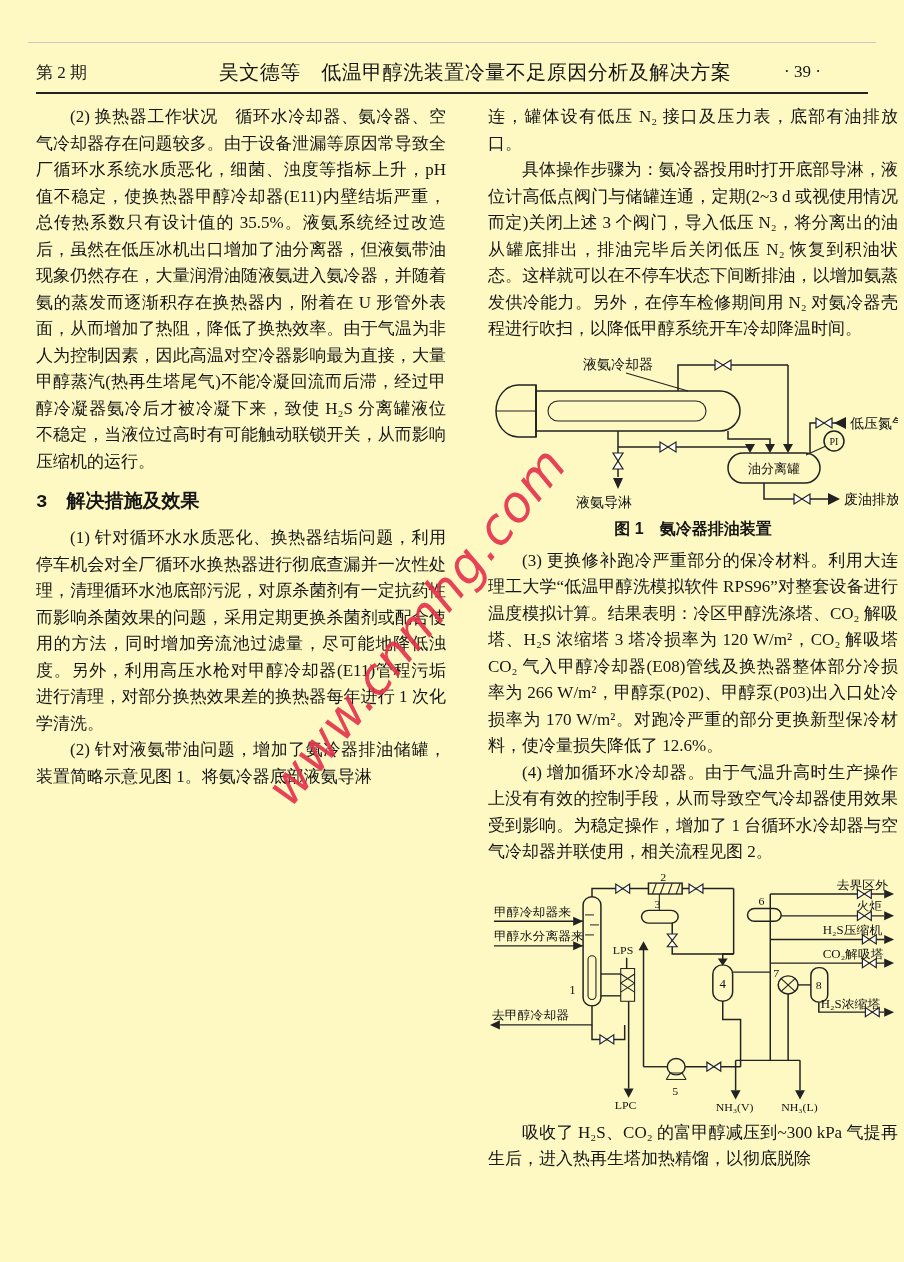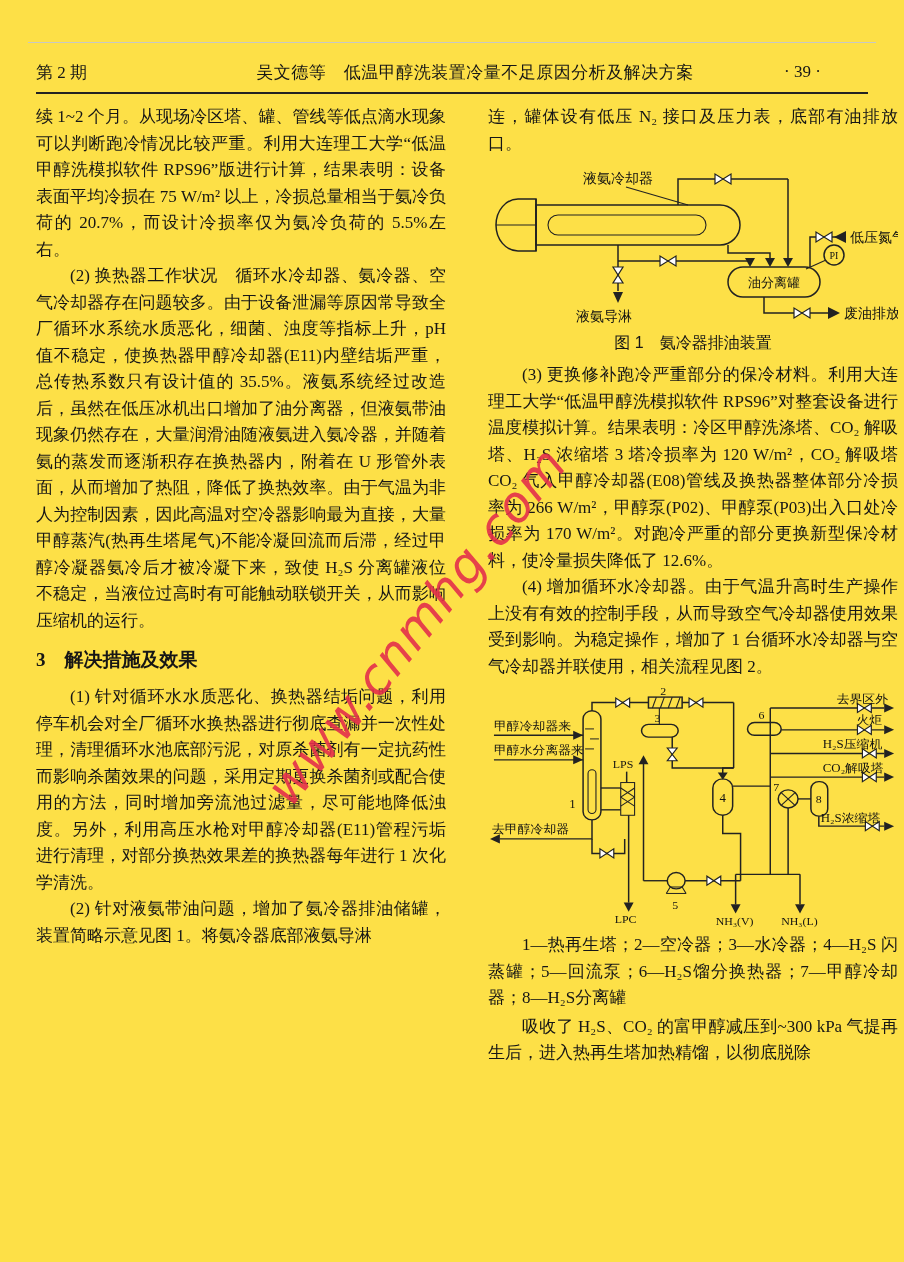--- a/index.html
+++ b/index.html
@@ -1,33 +1,33 @@
 <!DOCTYPE html>
 <html><head>
 <meta charset="utf-8">
 <style>
   html,body{margin:0;padding:0;background:#777;}
-  .page{position:relative;width:904px;height:1262px;margin:0 auto;background:#fde047;
+  .page{position:relative;width:904px;height:1262px;margin:0 auto;background:#fef9c3;
         overflow:hidden;color:#161616;
         font-family:"Liberation Serif","DejaVu Serif",serif;}
   .top-artifact{position:absolute;top:42px;left:28px;right:28px;border-top:1px solid #c8c8c4;}
   .header{position:absolute;top:52px;left:36px;right:36px;height:40px;
           display:flex;align-items:center;border-bottom:2.5px solid #222;}
   .header .issue{width:130px;font-size:17px;}
-  .header .running{flex:1;text-align:center;font-size:17px;letter-spacing:.5px;}
+  .header .running{flex:1;text-align:center;font-size:20px;letter-spacing:.5px;}
   .header .pageno{width:84px;font-size:17px;}
   .col{position:absolute;top:104px;width:410px;height:1152px;overflow:hidden;text-align:justify;}
   .col-left{left:36px;}
   .col-right{left:488px;}
   p.body{margin:0;font-size:17px;line-height:26.5px;text-indent:2em;}
   p.cont{text-indent:0;}
   h2.sec{font-size:19px;font-weight:bold;margin:13px 0 11px 0;
-         font-family:Liberation Serif, serif;}
+         font-family:Liberation Mono, monospace;}
   .figwrap{margin:8px 0 2px 0;}
-  .figcap{font-size:16px;font-weight:normal;text-align:center;margin:2px 0 8px 0;
+  .figcap{font-size:16px;font-weight:bold;text-align:center;margin:2px 0 8px 0;
           font-family:"Liberation Sans","DejaVu Sans",sans-serif;}
   .figlegend{font-size:14.5px;line-height:22px;margin:0 0 10px 0;text-indent:0;}
   .clip{height:13px;overflow:hidden;font-size:17px;line-height:26.5px;}
   .watermark{position:absolute;left:196px;top:598px;width:440px;text-align:center;
              font-size:50px;font-style:italic;letter-spacing:1px;
              font-family:"DejaVu Sans",sans-serif;color:#e4304b;opacity:.9;
              transform:rotate(-51deg);pointer-events:none;z-index:5;}
   svg .pl{fill:none;stroke:#222;stroke-width:1.5;}
   svg .thin{fill:none;stroke:#222;stroke-width:1.1;}
   svg .valve{fill:#fff;stroke:#222;stroke-width:1.2;}
@@ -44,29 +44,29 @@
 
   <div class="header">
     <div class="issue">第 2 期</div>
     <div class="running">吴文德等　低温甲醇洗装置冷量不足原因分析及解决方案</div>
     <div class="pageno">· 39 ·</div>
   </div>
 
   <div class="watermark">www.cnmhg.com</div>
 
   <div class="col col-left">
-    <p class="body cont">续 1~2 个月。从现场冷区塔、罐、管线等低点滴水现象可以判断跑冷情况比较严重。利用大连理工大学“低温甲醇洗模拟软件 RPS96”版进行计算，结果表明：设备表面平均冷损在 75 W/m² 以上，冷损总量相当于氨冷负荷的 20.7%，而设计冷损率仅为氨冷负荷的 5.5%左右。</p>
     <p class="body">(2) 换热器工作状况　循环水冷却器、氨冷器、空气冷却器存在问题较多。由于设备泄漏等原因常导致全厂循环水系统水质恶化，细菌、浊度等指标上升，pH 值不稳定，使换热器甲醇冷却器(E11)内壁结垢严重，总传热系数只有设计值的 35.5%。液氨系统经过改造后，虽然在低压冰机出口增加了油分离器，但液氨带油现象仍然存在，大量润滑油随液氨进入氨冷器，并随着氨的蒸发而逐渐积存在换热器内，附着在 U 形管外表面，从而增加了热阻，降低了换热效率。由于气温为非人为控制因素，因此高温对空冷器影响最为直接，大量甲醇蒸汽(热再生塔尾气)不能冷凝回流而后滞，经过甲醇冷凝器氨冷后才被冷凝下来，致使 H₂S 分离罐液位不稳定，当液位过高时有可能触动联锁开关，从而影响压缩机的运行。</p>
     <h2 class="sec">3　解决措施及效果</h2>
     <p class="body">(1) 针对循环水水质恶化、换热器结垢问题，利用停车机会对全厂循环水换热器进行彻底查漏并一次性处理，清理循环水池底部污泥，对原杀菌剂有一定抗药性而影响杀菌效果的问题，采用定期更换杀菌剂或配合使用的方法，同时增加旁流池过滤量，尽可能地降低浊度。另外，利用高压水枪对甲醇冷却器(E11)管程污垢进行清理，对部分换热效果差的换热器每年进行 1 次化学清洗。</p>
     <p class="body">(2) 针对液氨带油问题，增加了氨冷器排油储罐，装置简略示意见图 1。将氨冷器底部液氨导淋</p>
   </div>
 
   <div class="col col-right">
     <p class="body cont">连，罐体设有低压 N₂ 接口及压力表，底部有油排放口。</p>
+    <p class="body">具体操作步骤为：氨冷器投用时打开底部导淋，液位计高低点阀门与储罐连通，定期(2~3 d 或视使用情况而定)关闭上述 3 个阀门，导入低压 N₂，将分离出的油从罐底排出，排油完毕后关闭低压 N₂ 恢复到积油状态。这样就可以在不停车状态下间断排油，以增加氨蒸发供冷能力。另外，在停车检修期间用 N₂ 对氨冷器壳程进行吹扫，以降低甲醇系统开车冷却降温时间。</p>
 
     <div class="figwrap">
       <svg width="420" height="162" viewBox="0 0 420 162">
         <g>
           <text class="t14" x="95" y="18">液氨冷却器</text>
           <line class="thin" x1="138" y1="22" x2="200" y2="40"></line>
           <path class="pl" d="M48,34 H30 A22,26 0 0 0 8,60 A22,26 0 0 0 30,86 H48 Z"></path>
           <line class="thin" x1="8" y1="60" x2="48" y2="60"></line>
           <line class="pl" x1="48" y1="34" x2="48" y2="86"></line>
           <path class="pl" d="M48,40 H232 A20,20 0 0 1 252,60 A20,20 0 0 1 232,80 H48 Z"></path>
@@ -229,19 +229,18 @@
           <text class="t12" x="296" y="261">NH₃(L)</text>
         </g>
         <g>
           <text class="t13" x="4" y="160">去甲醇冷却器</text>
           <polyline class="pl" points="105,145 105,166 12,166"></polyline>
           <polygon class="ah" points="12,161 12,171 2,166"></polygon>
           <polyline class="pl" points="105,166 105,182 138,182 138,166"></polyline>
           <polygon class="valve" points="113,177 113,187 127,177 127,187"></polygon>
         </g>
       </svg>
-      <p class="body figlegend">1—热再生塔；2—空冷器；3—水冷器；4—H₂S 闪蒸罐；5—回流泵；6—H₂S馏分换热器；7—甲醇冷却器；8—H₂S分离罐</p>
     </div>
 
     <p class="body">吸收了 H₂S、CO₂ 的富甲醇减压到~300 kPa 气提再生后，进入热再生塔加热精馏，以彻底脱除</p>
 
   </div>
 </div>
 
 </body></html>

